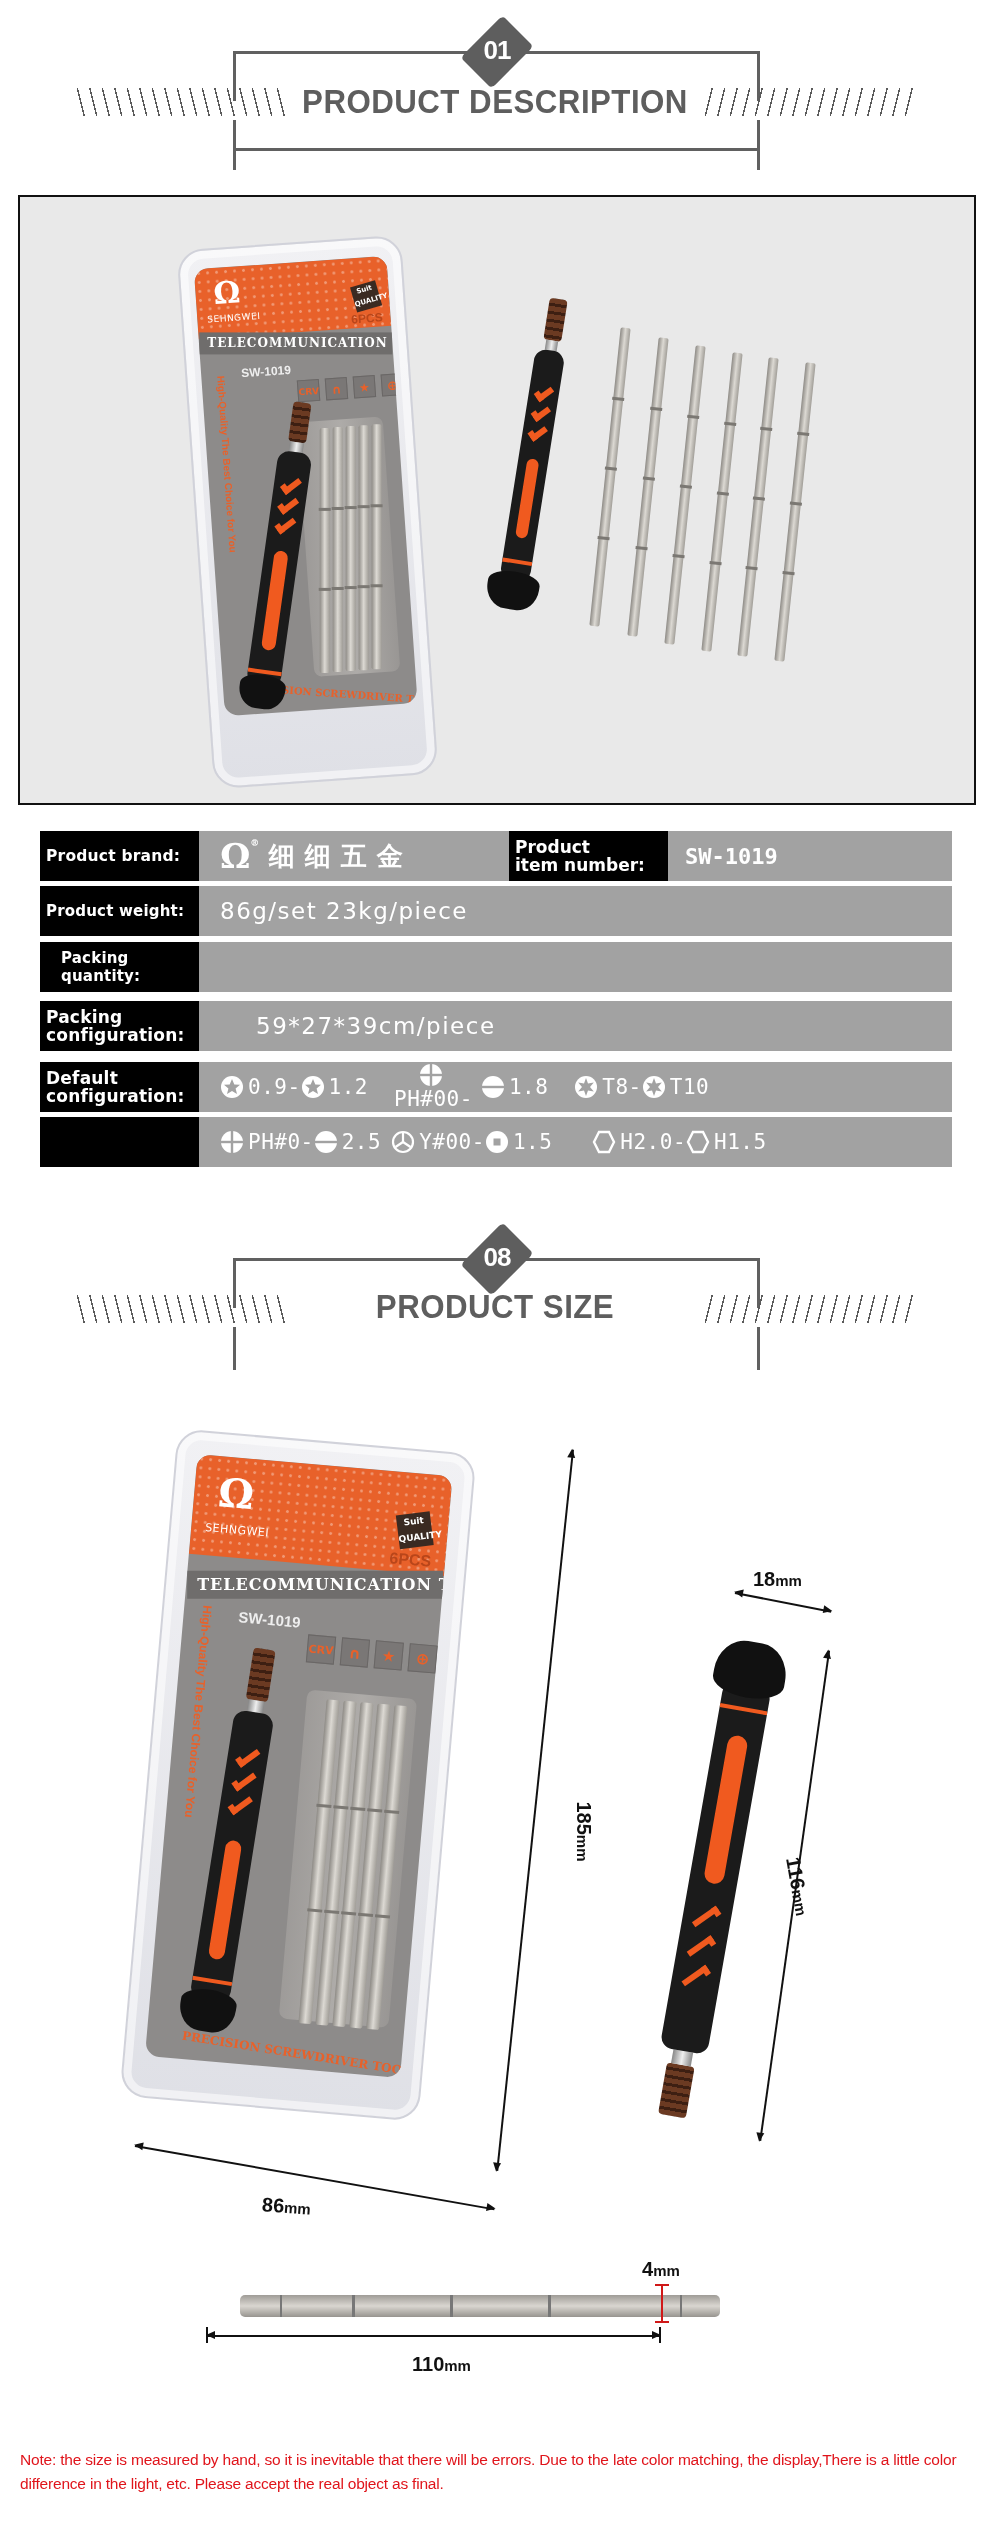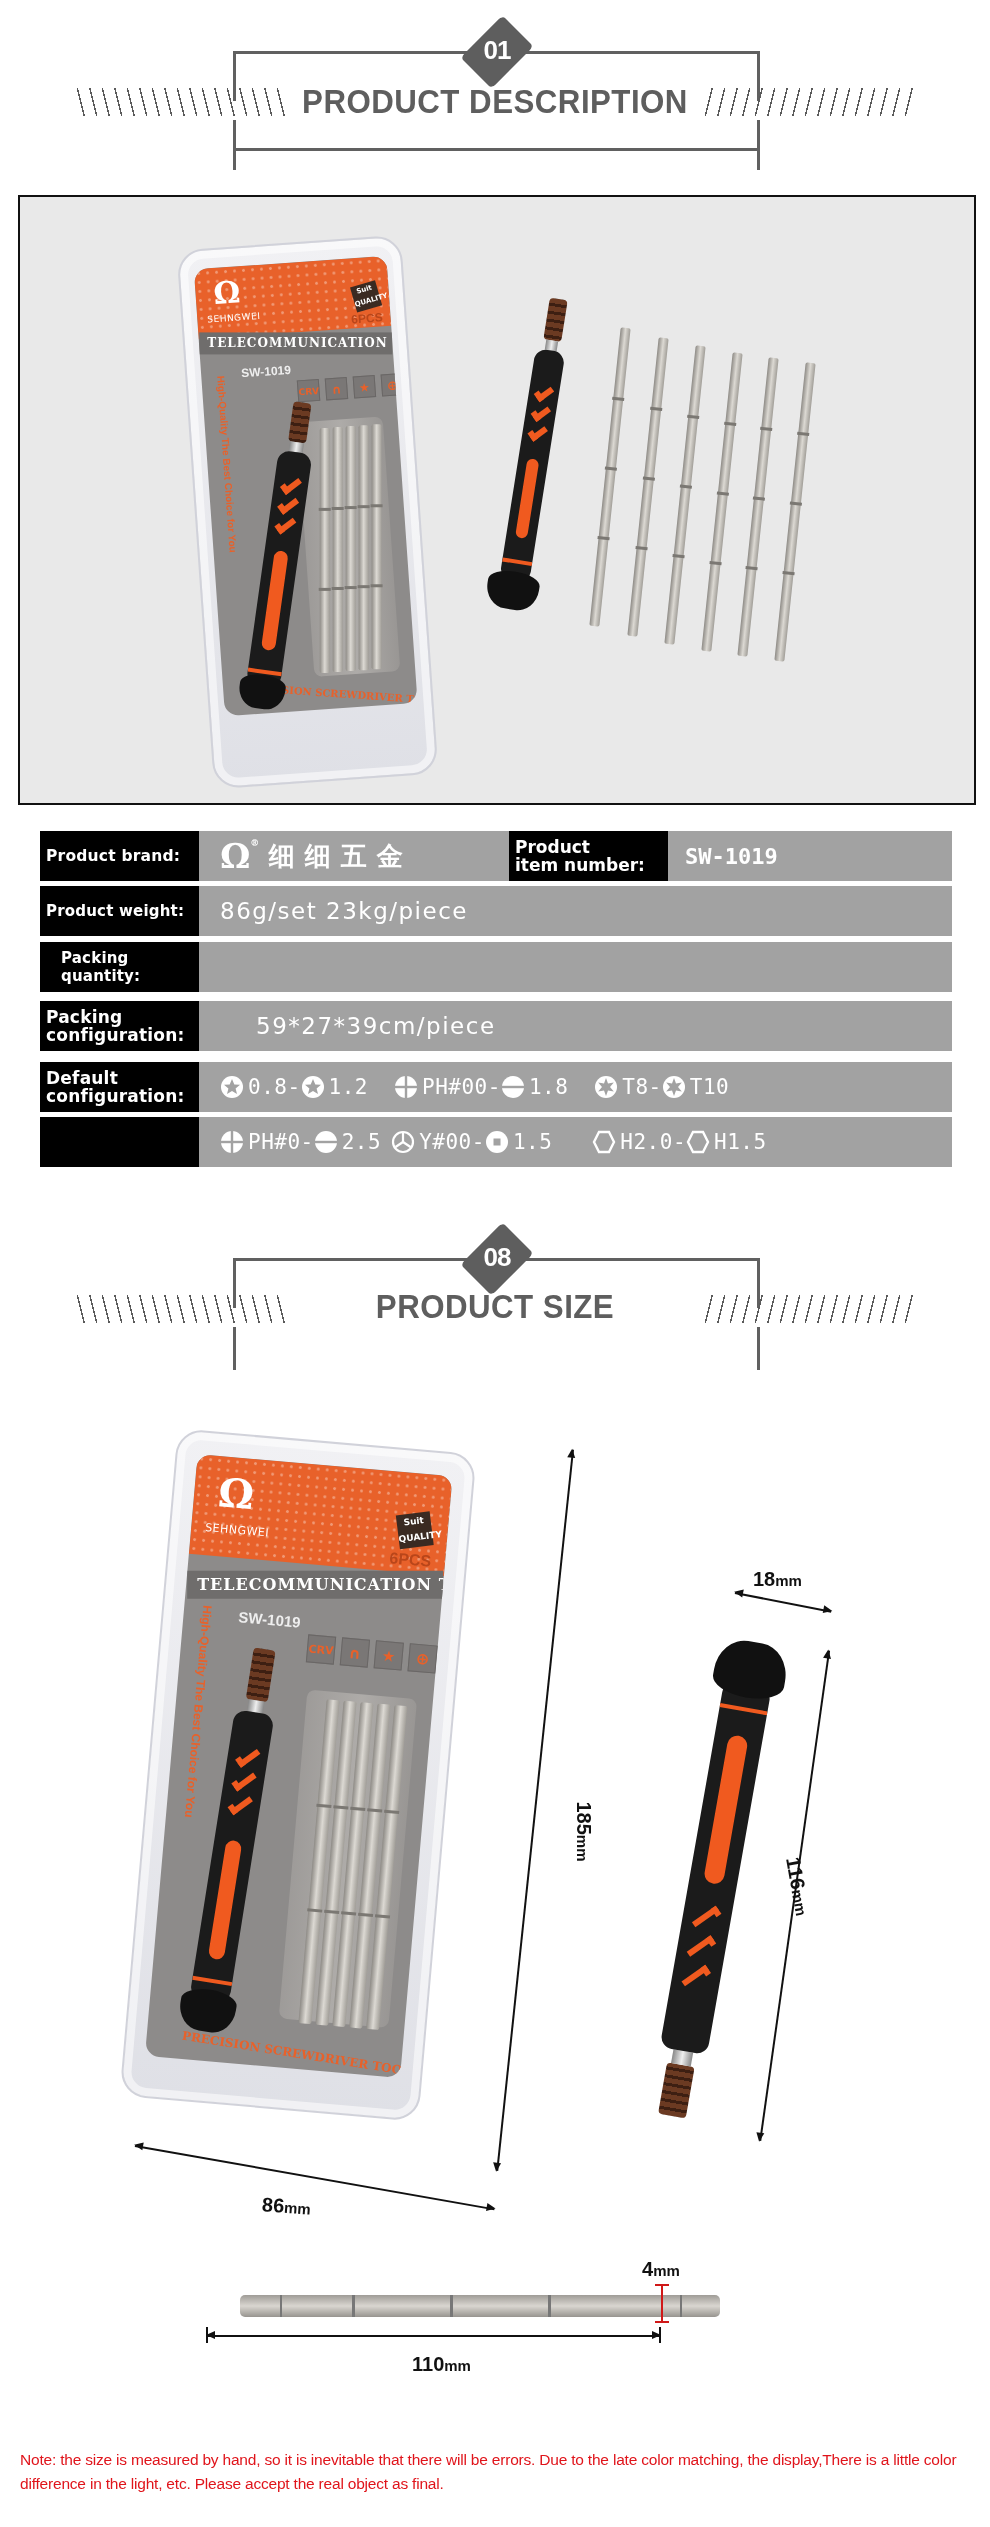--- a/index.html
+++ b/index.html
@@ -232,30 +232,30 @@
   <div class="lab two" style="flex-direction:column; align-items:flex-start; justify-content:center; font-size:17px;">
     <span>Default</span>
     <span>configuration:</span>
   </div>
   <div class="val" style="left:180px;">
     <span class="cfg" style="margin-right:0;">
       <svg class="ico" viewBox="0 0 24 24">
           <circle cx="12" cy="12" r="11" fill="#fff"></circle>
           <polygon points="12,4 14.3,9.5 20,9.8 15.6,13.5 17,19 12,16 7,19 8.4,13.5 4,9.8 9.7,9.5" fill="#a2a2a2"></polygon>
         </svg>
-      <span class="txt">0.8-</span>
+      <span class="txt">0.9-</span>
     </span>
     <span class="cfg">
       <svg class="ico" viewBox="0 0 24 24">
           <circle cx="12" cy="12" r="11" fill="#fff"></circle>
           <polygon points="12,4 14.3,9.5 20,9.8 15.6,13.5 17,19 12,16 7,19 8.4,13.5 4,9.8 9.7,9.5" fill="#a2a2a2"></polygon>
         </svg>
       <span class="txt">1.2</span>
     </span>
-    <span class="cfg" style="margin-right:0;">
+    <span class="cfg" style="margin-right:8px;flex-direction:column;">
       <svg class="ico" viewBox="0 0 24 24">
           <circle cx="12" cy="12" r="11" fill="#fff"></circle>
           <rect x="10.8" y="0" width="2.4" height="24" fill="#a2a2a2"></rect>
           <rect x="0" y="10.8" width="24" height="2.4" fill="#a2a2a2"></rect>
         </svg>
       <span class="txt">PH#00-</span>
     </span>
     <span class="cfg">
       <svg class="ico" viewBox="0 0 24 24">
           <circle cx="12" cy="12" r="11" fill="#fff"></circle>

